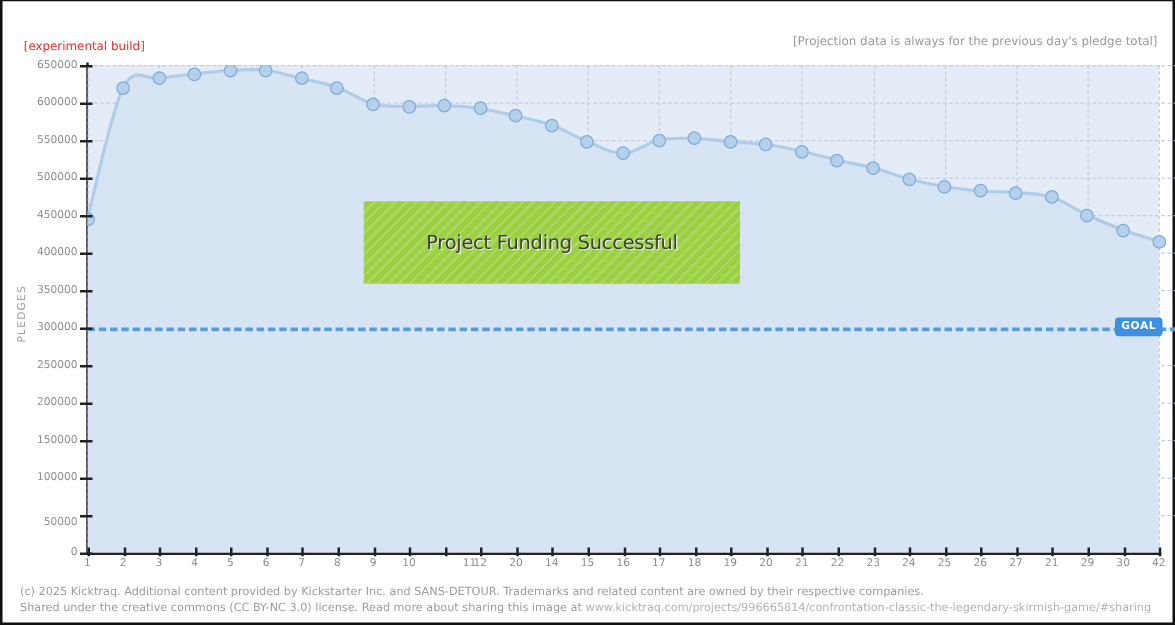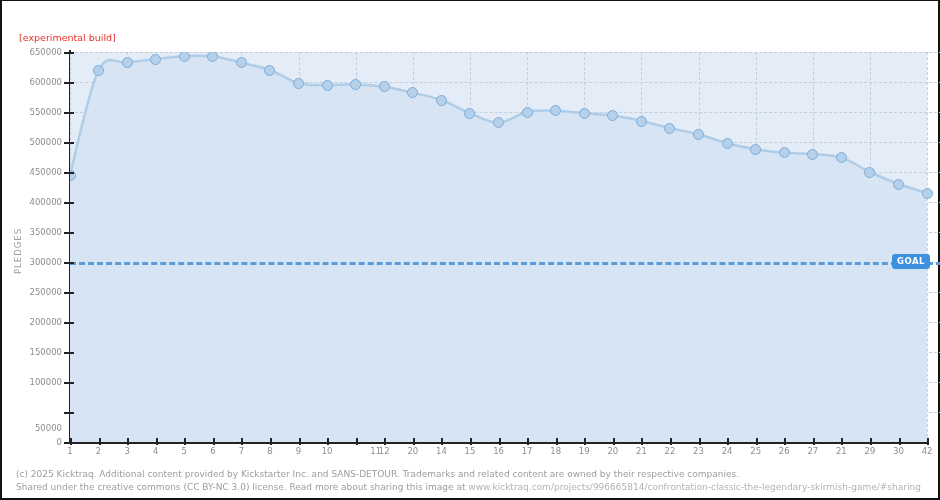--- a/index.html
+++ b/index.html
@@ -66,20 +66,21 @@
   
   #footer{position:absolute;left:14px;top:467px;width:930px;font-size:9px;
           color:#9d9d9d;line-height:12.5px;white-space:nowrap;overflow:hidden;}
 </style>
 </head>
 <body>
 
 <div id="wrap">
 
   <div id="exp">[experimental build]</div>
+  <div id="note">[Projection data is always for the previous day's pledge total]</div>
 
   <div id="yaxis"></div>
   <div id="xaxis"></div>
   <div id="ylabel">PLEDGES</div>
 
   <div id="plotclip">
     <div id="plot" style="left:0;top:0;"></div>
     <div id="wm">Kicktraq</div>
     <div id="grids">
         <div class="hgrid" style="top: 0px;"></div>
@@ -144,20 +145,23 @@
         <div class="dot" title="25: 488000" style="left: 680.18px; top: 91.7px;"></div>
         <div class="dot" title="26: 482000" style="left: 708.75px; top: 95.3px;"></div>
         <div class="dot" title="27: 480000" style="left: 737.32px; top: 96.5px;"></div>
         <div class="dot" title="28: 474000" style="left: 765.89px; top: 100.1px;"></div>
         <div class="dot" title="29: 450000" style="left: 794.46px; top: 114.5px;"></div>
         <div class="dot" title="30: 430000" style="left: 823.03px; top: 126.5px;"></div>
         <div class="dot" title="31: 415000" style="left: 851.6px; top: 135.5px;"></div>
       </div>
     <div id="goalline" style="top: 210px;"></div>
     <div id="goalbadge" style="top: 202px;">GOAL</div>
+    <div id="banner" style="left: 221.13px; top: 109.2px;">
+      <span>Project Funding Successful</span>
+    </div>
   </div>
 
   <div id="yticks">
       <div class="ylab" style="top: 46px; left: 2px;">650000</div>
       <div class="ytk" style="top: 51px;"></div>
       <div class="ylab" style="top: 76px; left: 2px;">600000</div>
       <div class="ytk" style="top: 81px;"></div>
       <div class="ylab" style="top: 106px; left: 2px;">550000</div>
       <div class="ytk" style="top: 111px;"></div>
       <div class="ylab" style="top: 136px; left: 2px;">500000</div>
@@ -171,21 +175,21 @@
       <div class="ylab" style="top: 256px; left: 2px;">300000</div>
       <div class="ytk" style="top: 261px;"></div>
       <div class="ylab" style="top: 286px; left: 2px;">250000</div>
       <div class="ytk" style="top: 291px;"></div>
       <div class="ylab" style="top: 316px; left: 2px;">200000</div>
       <div class="ytk" style="top: 321px;"></div>
       <div class="ylab" style="top: 346px; left: 2px;">150000</div>
       <div class="ytk" style="top: 351px;"></div>
       <div class="ylab" style="top: 376px; left: 2px;">100000</div>
       <div class="ytk" style="top: 381px;"></div>
-      <div class="ylab" style="top: 422px; left: 2px;">50000</div>
+      <div class="ylab" style="top: 412px; left: 2px;">50000</div>
       <div class="ytk" style="top: 411px;"></div>
       <div class="ylab" style="top: 436px; left: 2px;">0</div>
       <div class="ytk" style="top: 441px;"></div>
     </div>
   <div id="xticks">
       <div class="xlab" style="left: 58px;">1</div>
       <div class="xtk" style="left: 68px;"></div>
       <div class="xlab" style="left: 86.57px;">2</div>
       <div class="xtk" style="left: 96.57px;"></div>
       <div class="xlab" style="left: 115.14px;">3</div>

